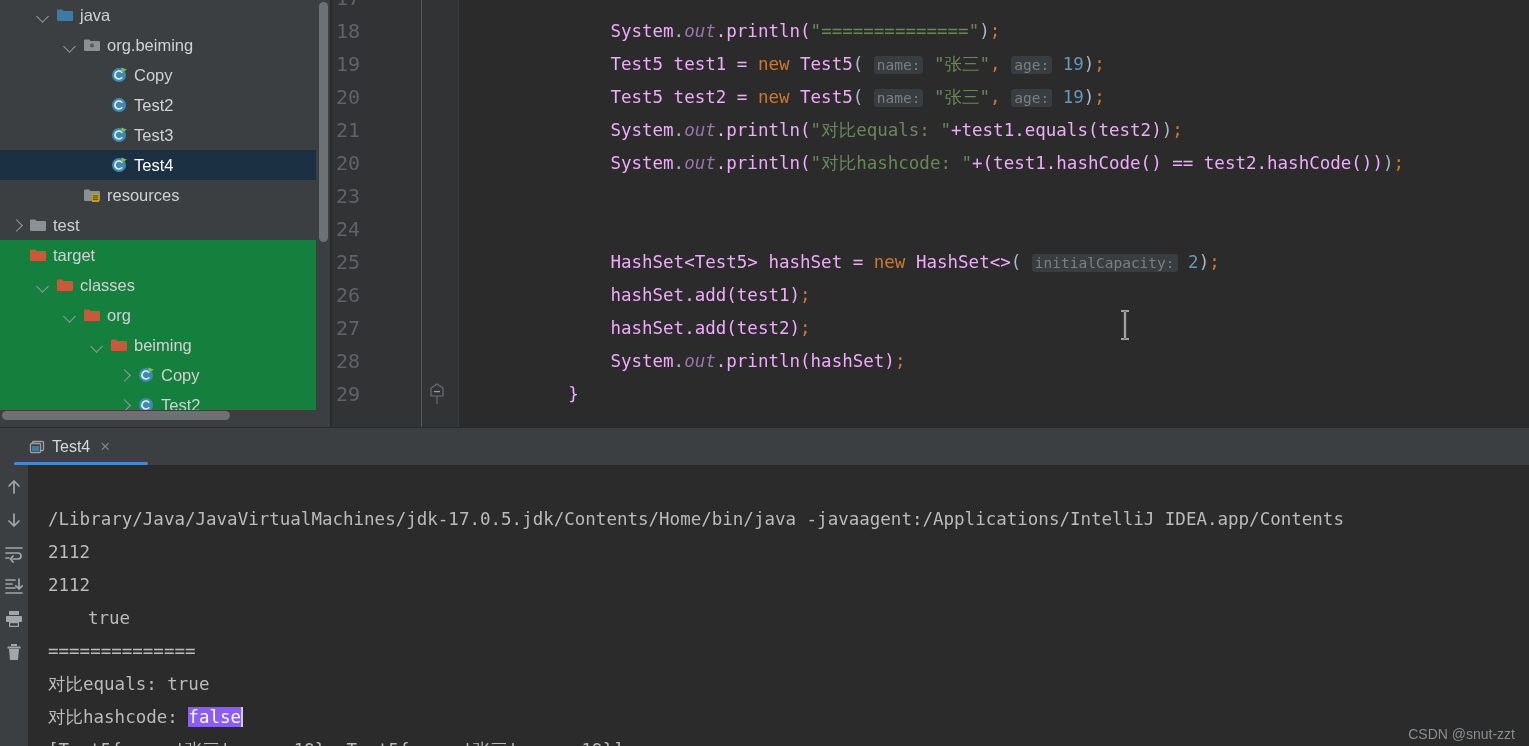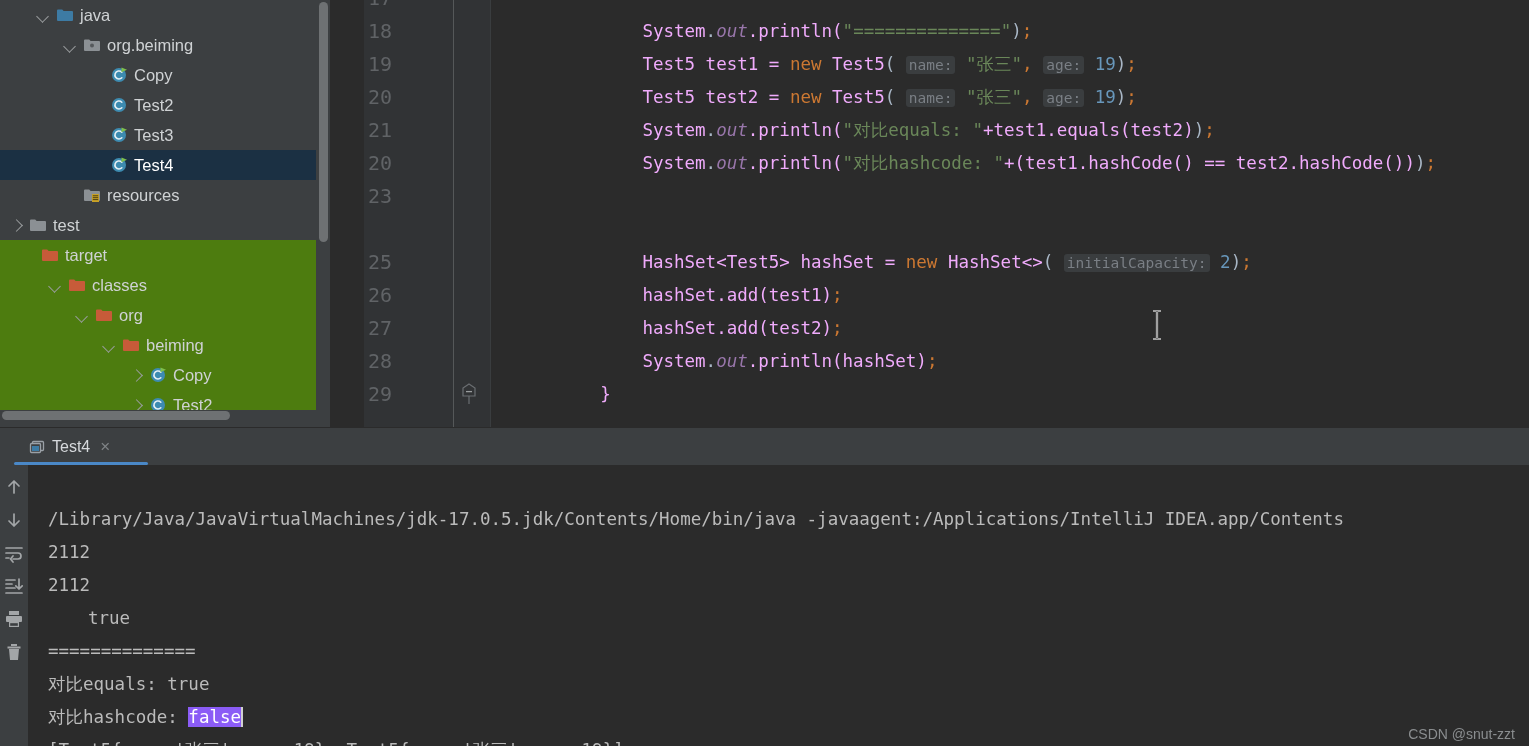--- a/index.html
+++ b/index.html
@@ -21,21 +21,20 @@
     background: #2b2b2b;
   }
 
   
   .top-area {
     position: absolute;
     left: 0; top: 0;
     width: 1529px;
     height: 335px;
     display: flex;
-    gap: 32px;
   }
 
   
   .project-panel {
     position: relative;
     width: 332px;
     height: 427px;
     background: #3c3f41;
     overflow: hidden;
     flex: 0 0 332px;
@@ -54,22 +53,21 @@
     align-items: center;
     font-size: 16px;
     color: #bbbbbb;
     white-space: nowrap;
     padding-left: 0;
   }
   .tree-row.selected {
     background: #1b3043;
   }
   .tree-row.target-bg {
-    background: #4d7c0f;
-    padding-left: 12px;
+    background: #15803d;
   }
   .tree-row .label {
     color: #cfd2d4;
     font-size: 16.5px;
   }
   .tree-row.selected .label { color: #ffffff; }
 
   .twisty {
     width: 16px;
     height: 16px;
@@ -515,20 +513,24 @@
           <div class="cline" style="top: 114px;">
             <div class="lnum">21</div>
             <div class="ctext" style="left: 278.4px;"><span class="t-def">System</span><span class="t-punc">.</span><span class="t-field">out</span><span class="t-def">.println(</span><span class="t-str">"对比equals: "</span><span class="t-def">+test1.equals(test2)</span><span class="t-punc">)</span><span class="t-semi">;</span></div>
           </div>
           <div class="cline" style="top: 147px;">
             <div class="lnum">20</div>
             <div class="ctext" style="left: 278.4px;"><span class="t-def">System</span><span class="t-punc">.</span><span class="t-field">out</span><span class="t-def">.println(</span><span class="t-str">"对比hashcode: "</span><span class="t-def">+(test1.hashCode() == test2.hashCode())</span><span class="t-punc">)</span><span class="t-semi">;</span></div>
           </div>
           <div class="cline" style="top: 180px;">
             <div class="lnum">23</div>
+            <div class="ctext" style="left: 194px;"></div>
+          </div>
+          <div class="cline" style="top: 213px;">
+            <div class="lnum">24</div>
             <div class="ctext" style="left: 194px;"></div>
           </div>
           <div class="cline" style="top: 246px;">
             <div class="lnum">25</div>
             <div class="ctext" style="left: 278.4px;"><span class="t-def">HashSet&lt;Test5&gt; hashSet = </span><span class="t-kw">new</span><span class="t-def"> HashSet&lt;&gt;</span><span class="t-punc">(</span><span class="t-def"> </span><span class="t-hint">initialCapacity:</span><span class="t-def"> </span><span class="t-num">2</span><span class="t-punc">)</span><span class="t-semi">;</span></div>
           </div>
           <div class="cline" style="top: 279px;">
             <div class="lnum">26</div>
             <div class="ctext" style="left: 278.4px;"><span class="t-def">hashSet.add(test1)</span><span class="t-semi">;</span></div>
           </div>

